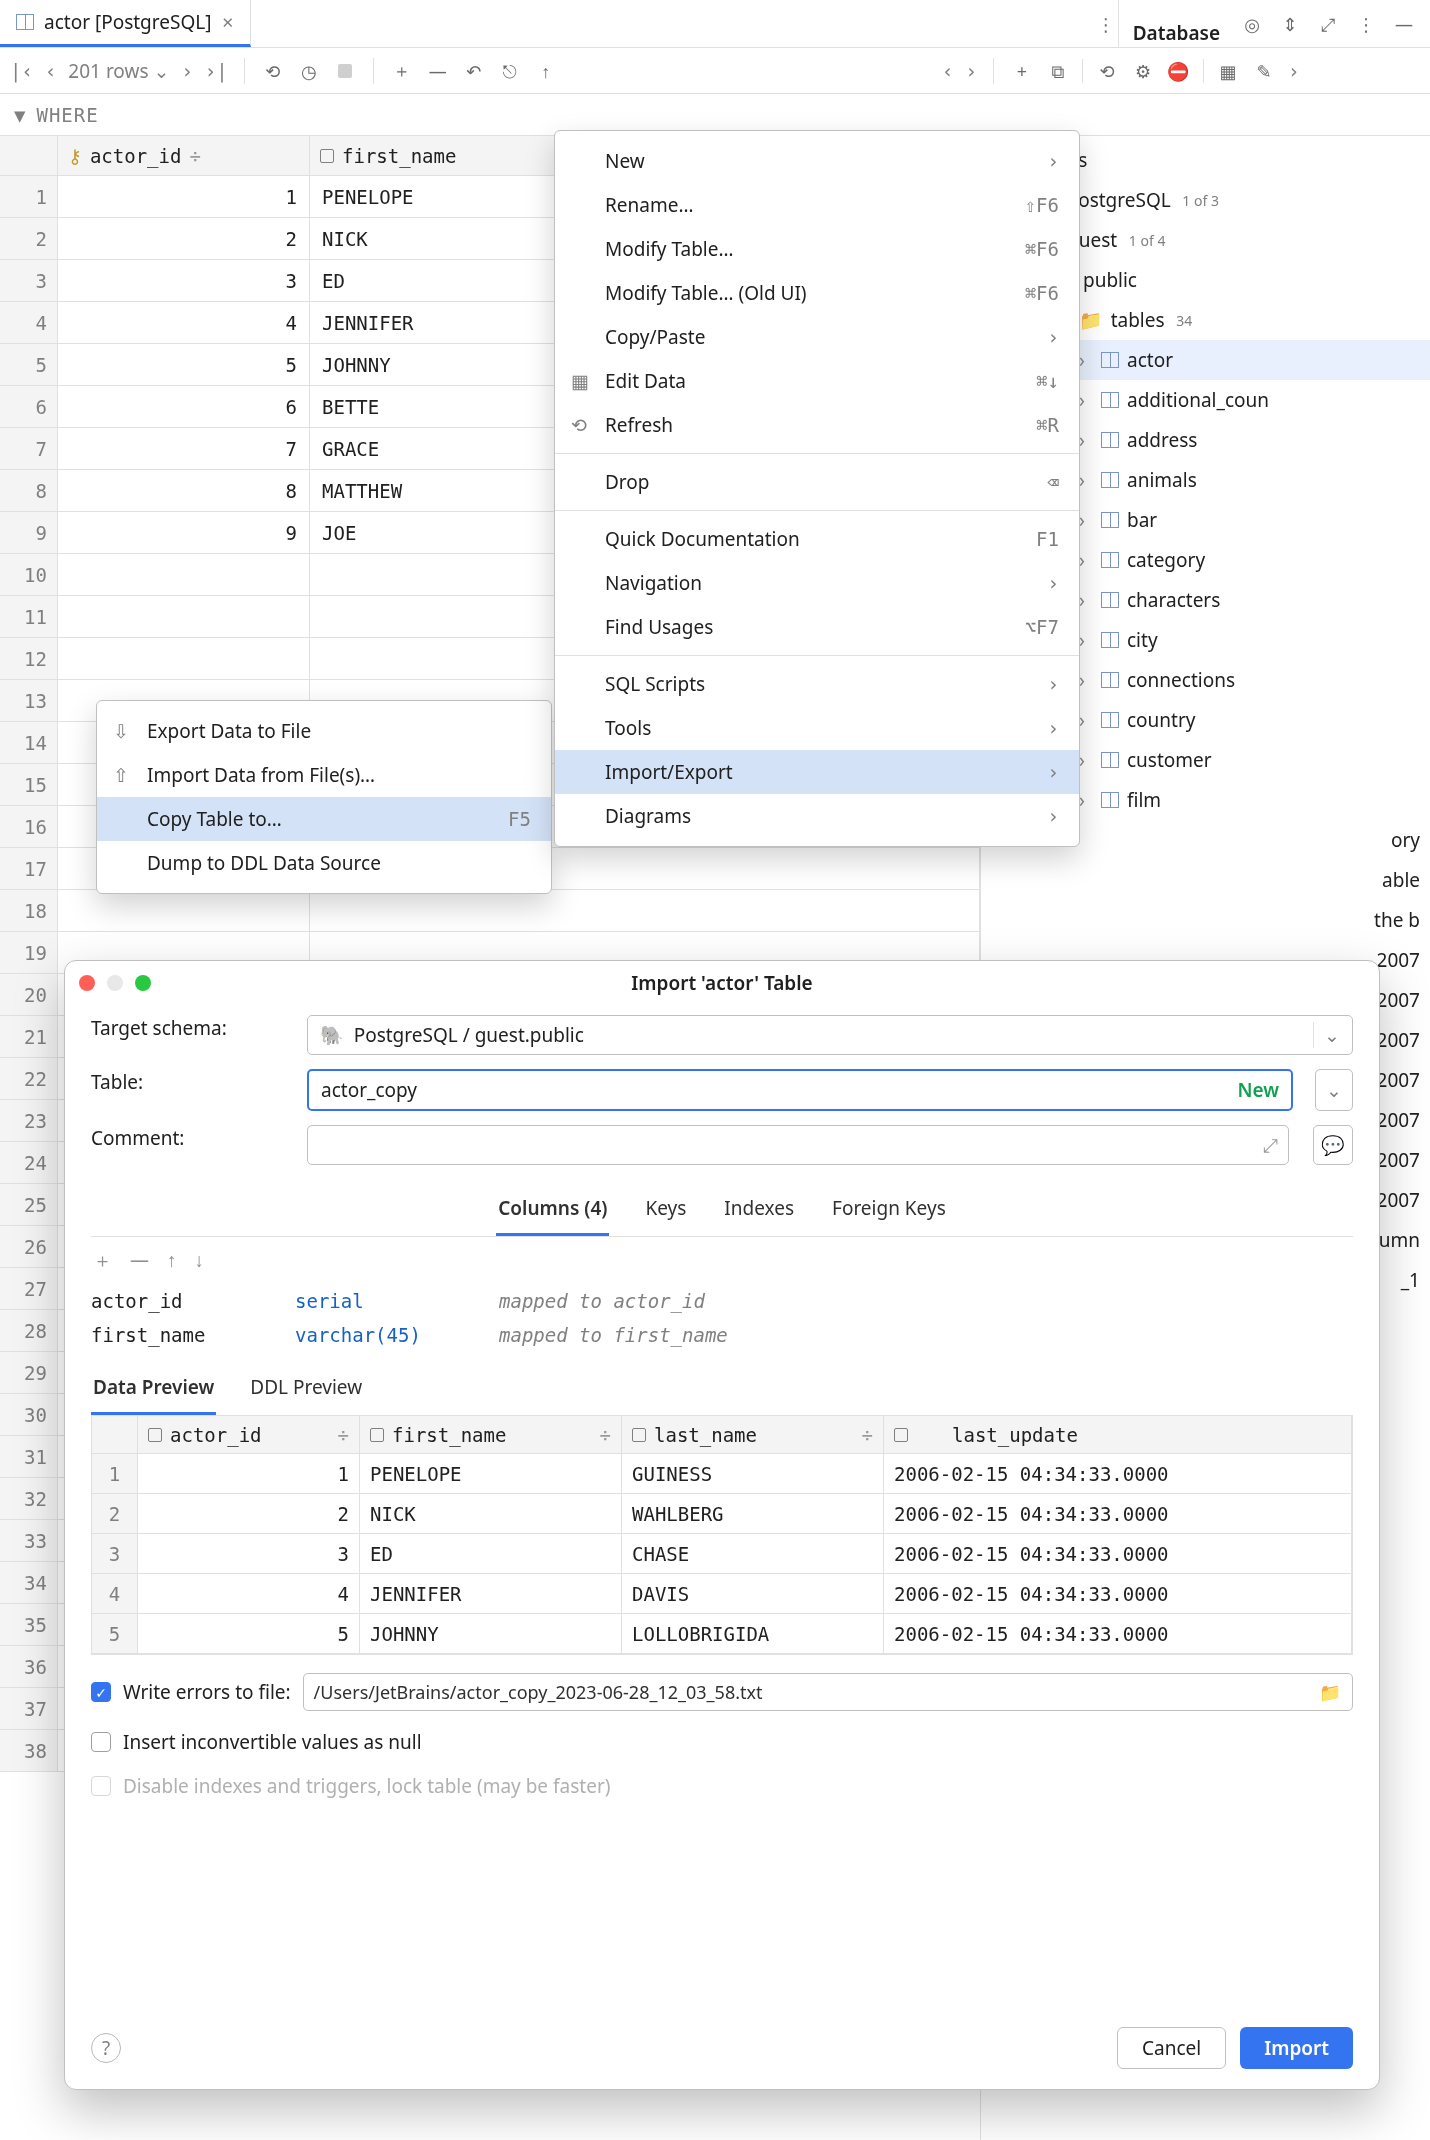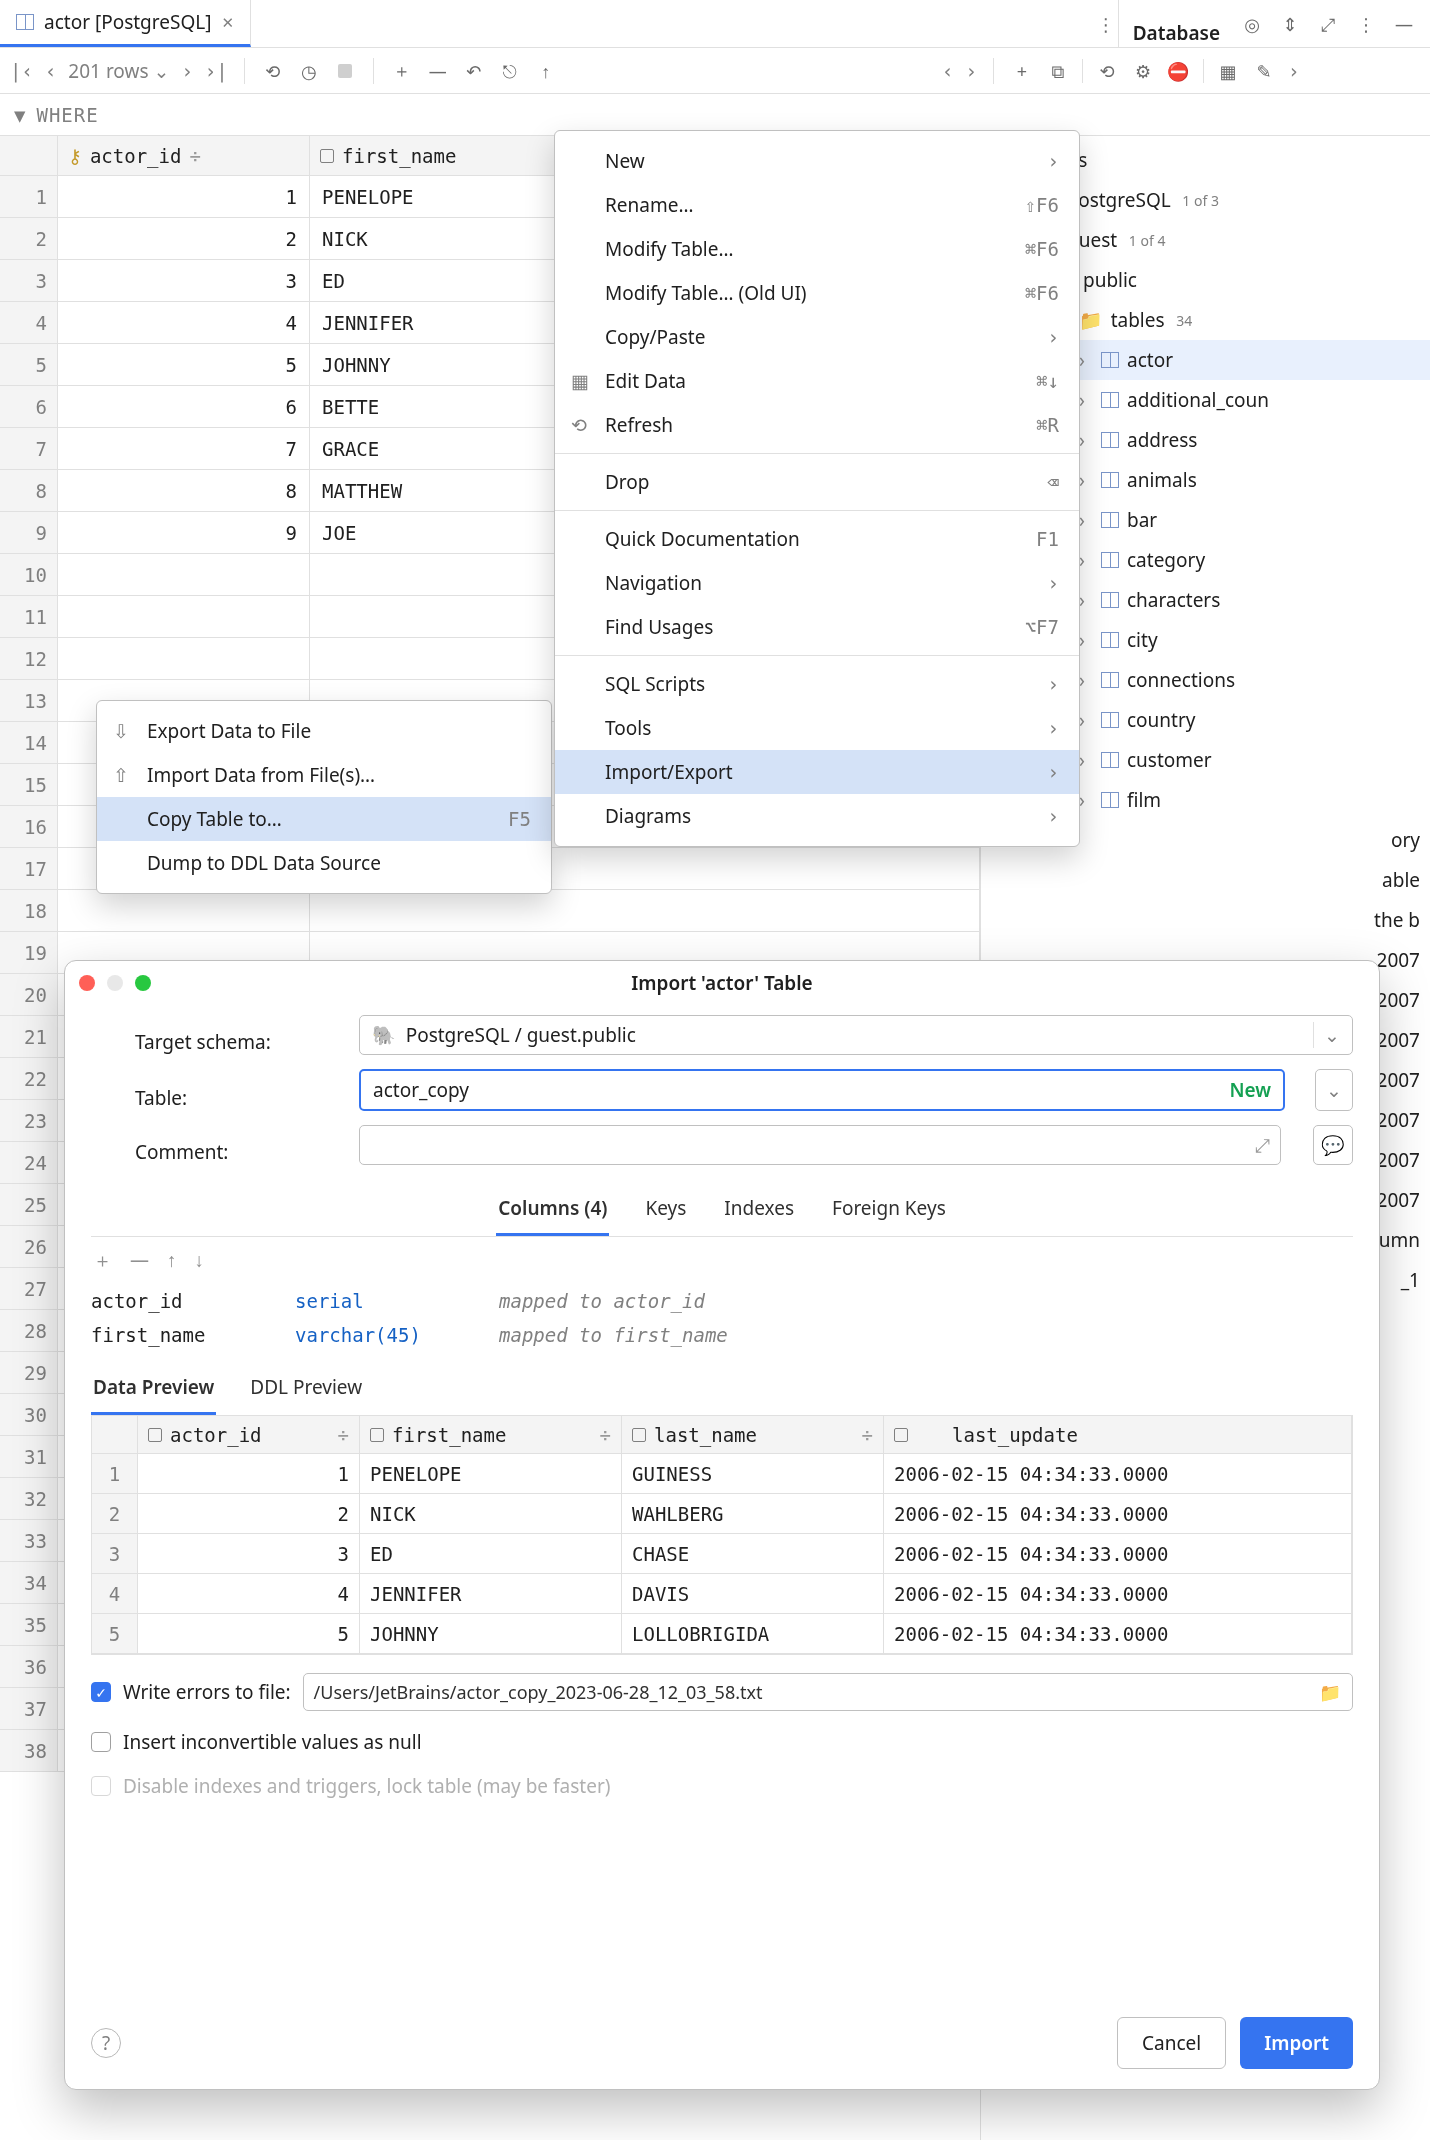--- a/index.html
+++ b/index.html
@@ -160,21 +160,21 @@
     z-index: 40; display:flex; flex-direction:column;
   }
   .dlg-titlebar {
     height: 44px; display:flex; align-items:center; position:relative;
   }
   .traffic { position:absolute; left:14px; display:flex; gap:12px; }
   .tl-dot { width:16px; height:16px; border-radius:50%; }
   .tl-red{background:#ff5f57;} .tl-yel{background:#e8e8e8;} .tl-grn{background:#28c840;}
   .dlg-title { flex:1; text-align:center; font-weight:600; }
   .dlg-body { flex:1; padding: 10px 26px 0 26px; overflow:hidden; }
-  .form-row { display:flex; align-items:flex-end; gap: 24px; margin-bottom: 14px; margin-left: 44px; }
+  .form-row { display:flex; align-items:flex-start; gap: 16px; margin-bottom: 14px; }
   .form-label { width: 200px; }
   .combo {
     flex:1; height:40px; border:1px solid var(--border-dark); border-radius:5px;
     display:flex; align-items:center; padding: 0 12px; gap: 10px;
   }
   .combo .chev { margin-left:auto; border-left:1px solid var(--border); padding-left:10px; color:#808080;}
   .table-input {
     flex:1; height:42px; border:2px solid var(--accent-blue); border-radius:5px;
     display:flex; align-items:center; padding: 0 12px; gap:10px;
   }
@@ -231,21 +231,21 @@
 
   .dlg-footer{
     display:flex; align-items:center; gap:14px;
     padding: 16px 26px 20px 26px;
   }
   .help-btn{
     width:30px;height:30px;border:1.5px solid #b8b8b8;border-radius:50%;
     display:flex;align-items:center;justify-content:center;color:#808080;
   }
   .spacer{flex:1;}
-  .btn{height:52px;padding:0 24px;border-radius:6px;display:flex;align-items:center;font-size:19px;}
+  .btn{height:42px;padding:0 24px;border-radius:6px;display:flex;align-items:center;font-size:19px;}
   .btn-cancel{border:1px solid var(--border-dark);background:#fff;}
   .btn-primary{background:var(--accent-blue);color:#fff;font-weight:600;}
   .col-icon{width:14px;height:14px;border:1.5px solid #808080;border-radius:2px;display:inline-block;}
   .key-icon::before{content:"⚷";color:#c49a2a;}
   .sort-icon{color:#9a9a9a;}
   .tbl-ic{display:inline-flex;width:18px;height:16px;border:1px solid #7a95c8;}
   .tbl-ic::before{content:"";width:50%;border-right:1px solid #7a95c8;}
   .folder-ic{color:#6aa3e8;}
 </style>
 </head>

